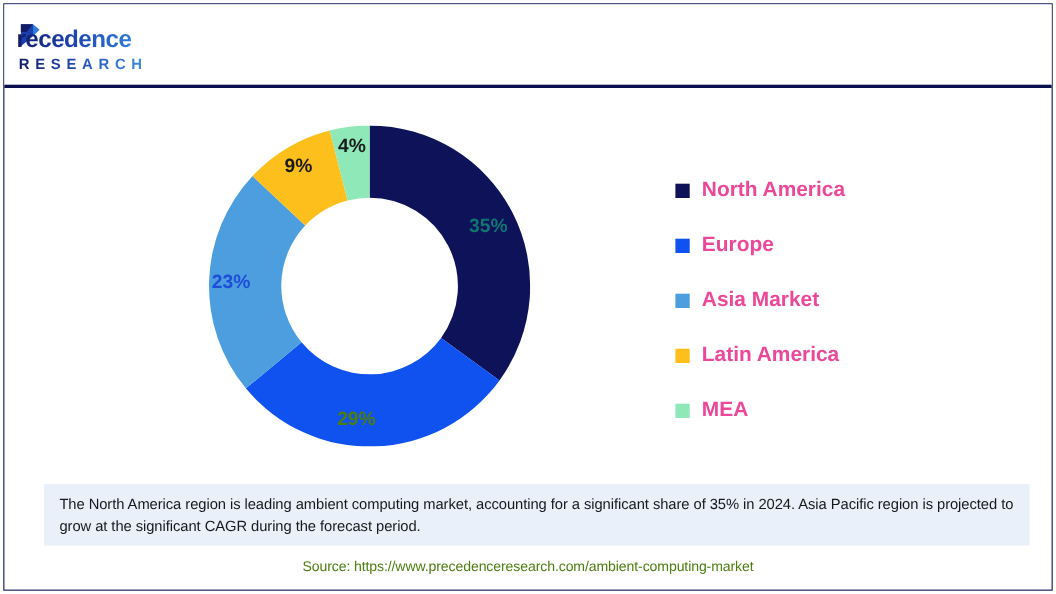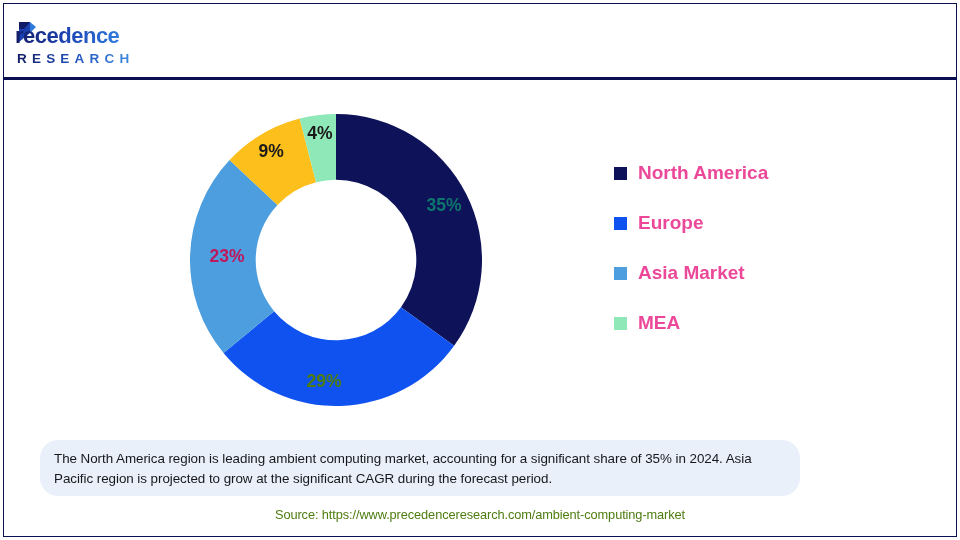--- a/index.html
+++ b/index.html
@@ -167,26 +167,25 @@
     font-weight: 700;
     color: #ec4899;
     white-space: nowrap;
   }
 
   
   #note-band {
     position: absolute;
     left: 40px;
     top: 440px;
-    width: 760px;
+    width: 896px;
     height: 56px;
     background: #eaf0f9;
     box-sizing: border-box;
     padding: 9px 14px 0 14px;
-    border-radius: 18px;
   }
   #note-text {
     font-size: 13.4px;
     line-height: 19.5px;
     color: #15181d;
     letter-spacing: -0.05px;
   }
 
   #source-line {
     position: absolute;
@@ -229,38 +228,42 @@
             <path d="M 146 0 A 146 146 0 0 1 264.11648117874233 231.81664683470103 L 210.9640646483083 193.19915575908558 A 80.30000000000001 80.30000000000001 0 0 0 146 65.69999999999999 Z" fill="#0d1259"></path>
             <path d="M 264.11648117874233 231.81664683470103 A 146 146 0 0 1 33.50506655473484 239.06390250330878 L 84.12778660510415 197.18514637681983 A 80.30000000000001 80.30000000000001 0 0 0 210.9640646483083 193.19915575908558 Z" fill="#0f52ef"></path>
             <path d="M 33.50506655473484 239.06390250330878 A 146 146 0 0 1 39.570580396473886 46.0561225344115 L 87.46381921806062 91.03086739392631 A 80.30000000000001 80.30000000000001 0 0 0 84.12778660510415 197.18514637681983 Z" fill="#4d9ede"></path>
             <path d="M 39.570580396473886 46.0561225344115 A 146 146 0 0 1 109.69127647393113 4.586858475219884 L 126.03020206066212 68.22277216137093 A 80.30000000000001 80.30000000000001 0 0 0 87.46381921806062 91.03086739392631 Z" fill="#fcbf1b"></path>
             <path d="M 109.69127647393113 4.586858475219884 A 146 146 0 0 1 145.99999999999983 0 L 145.99999999999991 65.69999999999999 A 80.30000000000001 80.30000000000001 0 0 0 126.03020206066212 68.22277216137093 Z" fill="#8ee8b8"></path>
           </g>
       </svg>
       <div id="donut-labels">
           <div class="slice-label" style="left: 253.945px; top: 90.9991px; color: #0f766e;">35%</div>
           <div class="slice-label" style="left: 134px; top: 267.09px; color: #4d7c0f;">29%</div>
-          <div class="slice-label" style="left: 37px; top: 142.195px; color: #be185d;">23%</div>
+          <div class="slice-label" style="left: 20px; top: 142.195px; color: #1d4ed8;">23%</div>
           <div class="slice-label" style="left: 81.2754px; top: 36.5567px; color: rgb(26, 26, 26);">9%</div>
           <div class="slice-label" style="left: 129.957px; top: 19.0093px; color: rgb(26, 26, 26);">4%</div>
         </div>
     </div>
 
     <div id="legend">
         <div class="legend-row">
           <span class="legend-swatch" style="background: rgb(13, 18, 89);"></span>
           <span class="legend-label">North America</span>
         </div>
         <div class="legend-row">
           <span class="legend-swatch" style="background: rgb(15, 82, 239);"></span>
           <span class="legend-label">Europe</span>
         </div>
         <div class="legend-row">
           <span class="legend-swatch" style="background: rgb(77, 158, 222);"></span>
           <span class="legend-label">Asia Market</span>
+        </div>
+        <div class="legend-row">
+          <span class="legend-swatch" style="background: rgb(252, 191, 27);"></span>
+          <span class="legend-label">Latin America</span>
         </div>
         <div class="legend-row">
           <span class="legend-swatch" style="background: rgb(142, 232, 184);"></span>
           <span class="legend-label">MEA</span>
         </div>
       </div>
   </div>
 
   <div id="note-band">
     <div id="note-text">The North America region is leading ambient computing market, accounting for a significant share of 35% in 2024. Asia Pacific region is projected to grow at the significant CAGR during the forecast period.</div>

